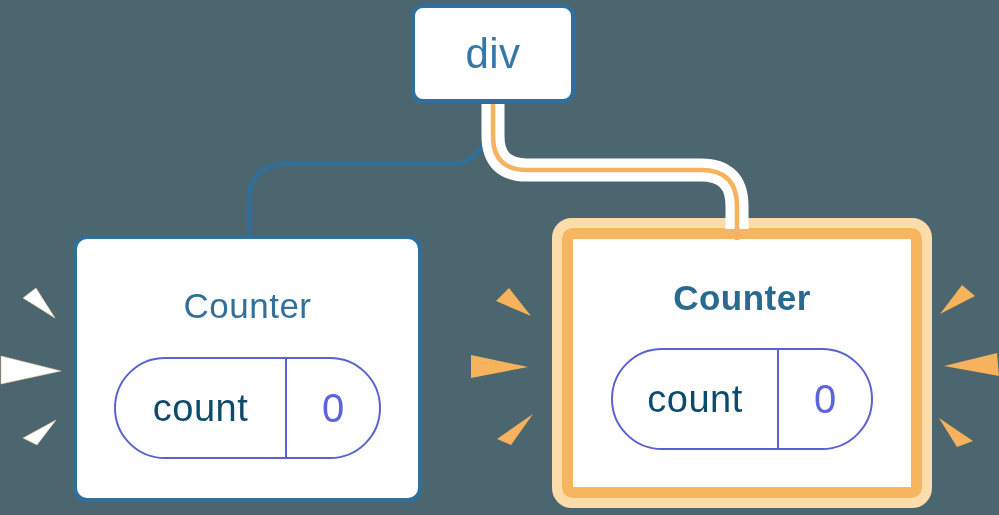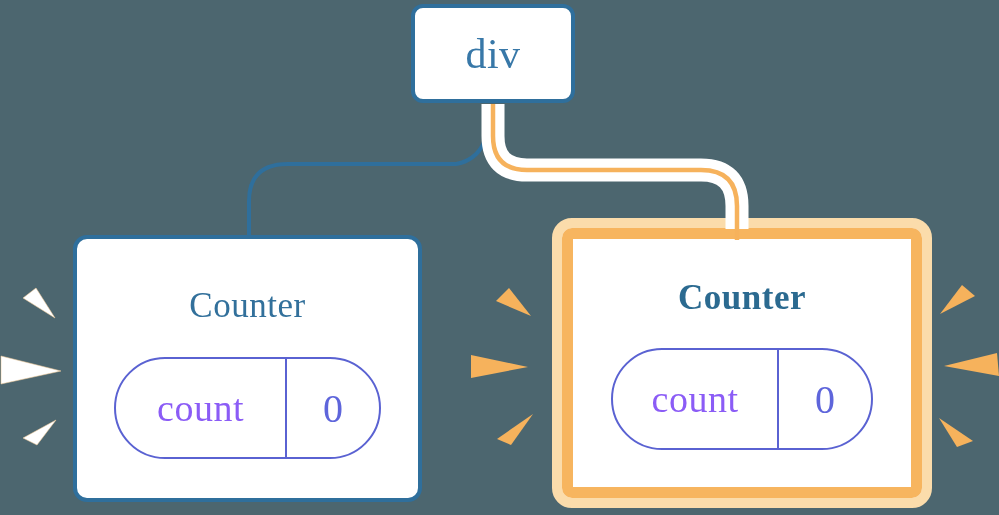--- a/index.html
+++ b/index.html
@@ -1,20 +1,20 @@
 <!DOCTYPE html>
 <html><head>
 <meta charset="utf-8">
 <style>
   html,body{margin:0;padding:0;background:#4C666F;}
   .stage{
     position:relative;
     width:999px;height:515px;
     background:#4C666F;
-    font-family:Liberation Serif, serif;
+    font-family:Liberation Sans, sans-serif;
     overflow:hidden;
   }
   .layer{position:absolute;left:0;top:0;width:999px;height:515px;pointer-events:none;}
   .layer.over{z-index:3;}
 
   
   .root-node{
     position:absolute;z-index:2;
     left:411px;top:4px;width:164px;height:99px;
     box-sizing:border-box;
@@ -75,21 +75,21 @@
   }
   .pill.left-pill{width:267px;margin-top:28px;}
   .pill.right-pill{width:262px;margin-top:27px;}
   .pill .key-cell{
     flex:1;display:flex;align-items:center;justify-content:center;
     border-right:2.5px solid #5A62D2;
   }
   .pill .val-cell{
     width:92px;display:flex;align-items:center;justify-content:center;
   }
-  .pill .key-cell span{color:#8b5cf6;font-size:38px;letter-spacing:0.5px;}
+  .pill .key-cell span{color:#0c4a6e;font-size:38px;letter-spacing:0.5px;}
   .pill .val-cell span{color:#5E65DB;font-size:40px;}
 </style>
 </head>
 <body>
 
 <div class="stage">
 
   <div class="root-node">
     <span class="label">div</span>
   </div>

